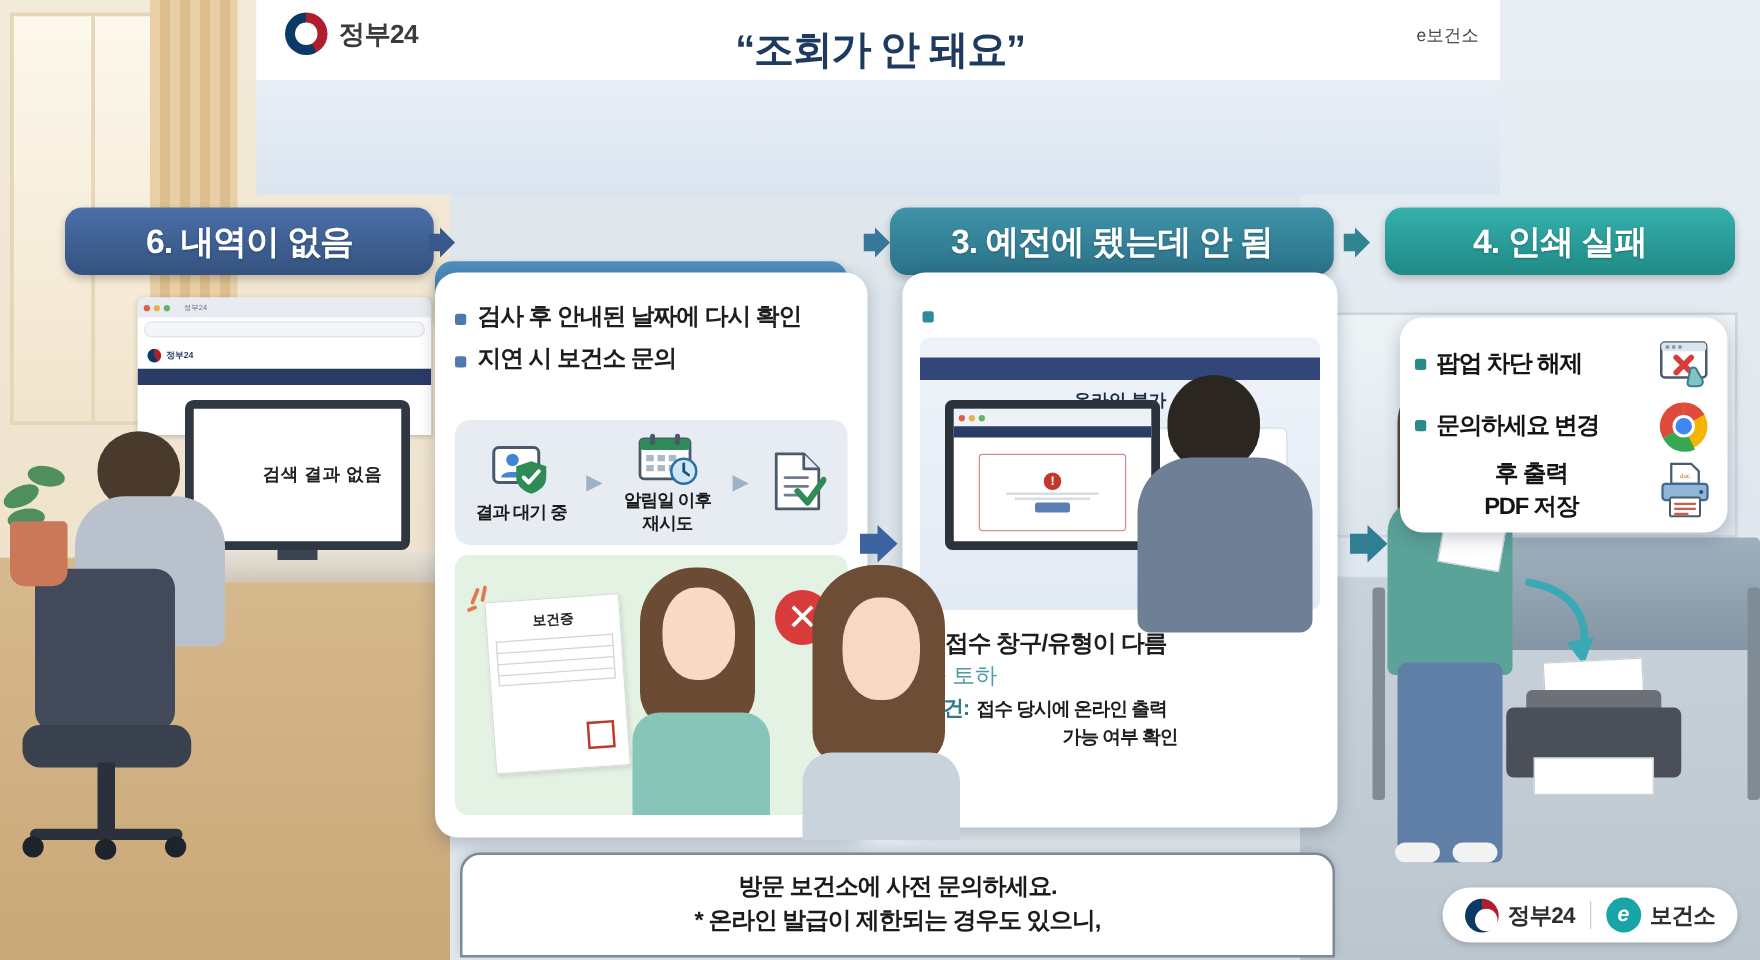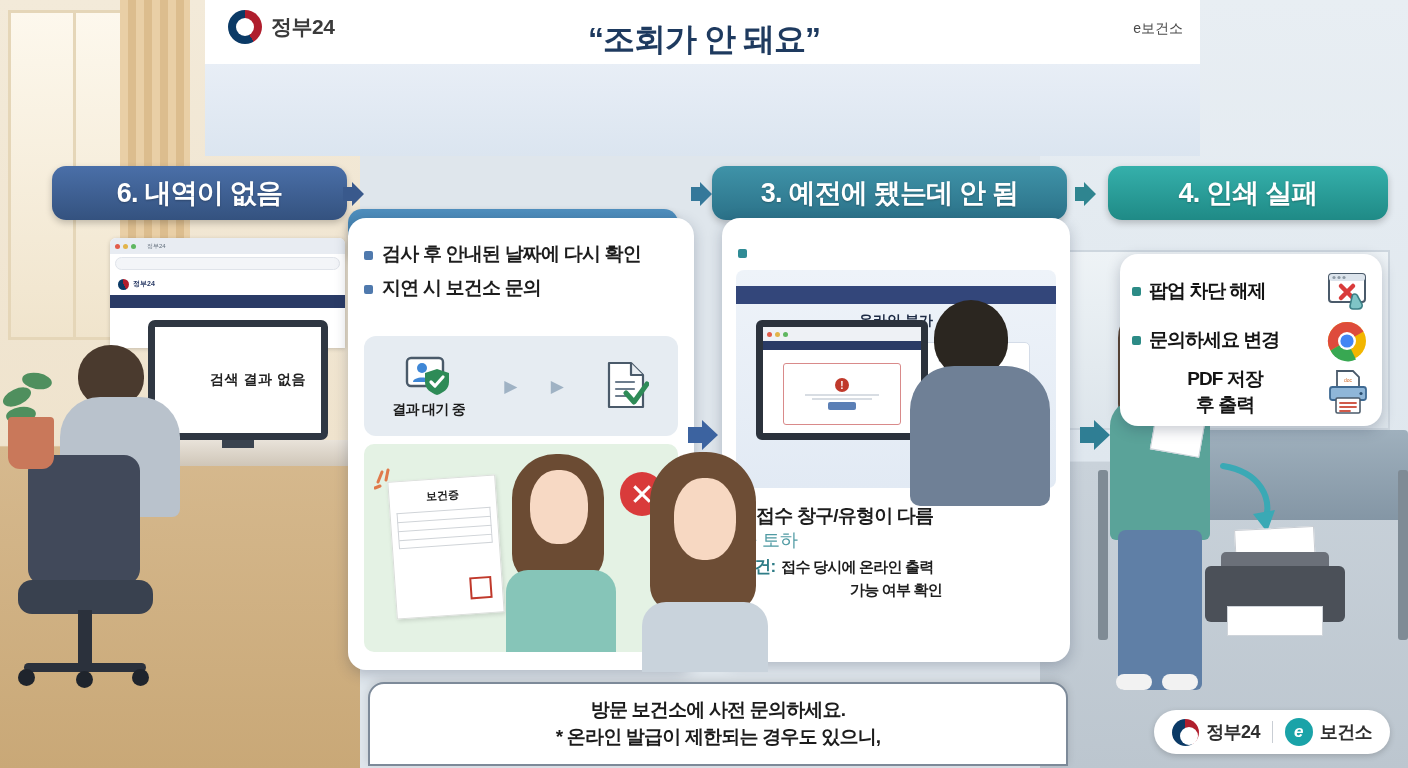--- a/index.html
+++ b/index.html
@@ -475,20 +475,39 @@
         <circle cx="19" cy="15" r="5" fill="#3f87d6"></circle>
         <path d="M10 29 c0-6 18-6 18 0 z" fill="#3f87d6"></path>
         <path d="M34 16 l12 4 v9 c0 7-6 11-12 13 c-6-2-12-6-12-13 v-9 z" fill="#2e8b57"></path>
         <path d="M28 29 l4 4 l8-9" stroke="#fff" stroke-width="3.2" fill="none" stroke-linecap="round" stroke-linejoin="round"></path>
       </svg>
       <div class="ilabel">결과 대기 중</div>
     </div>
 
     <span class="tri">▶</span>
 
+    <div class="icon-cell">
+      <svg width="52" height="46" viewBox="0 0 52 46">
+        <rect x="4" y="7" width="40" height="32" rx="3" fill="#fff" stroke="#4a5a6a" stroke-width="2.2"></rect>
+        <rect x="4" y="7" width="40" height="9" rx="3" fill="#2e8b57"></rect>
+        <rect x="12" y="3" width="4" height="9" rx="2" fill="#4a5a6a"></rect>
+        <rect x="32" y="3" width="4" height="9" rx="2" fill="#4a5a6a"></rect>
+        <g fill="#aab8c6">
+          <rect x="9" y="20" width="6" height="5"></rect>
+            <rect x="18" y="20" width="6" height="5"></rect>
+            <rect x="27" y="20" width="6" height="5"></rect>
+          <rect x="9" y="28" width="6" height="5"></rect>
+            <rect x="18" y="28" width="6" height="5"></rect>
+            <rect x="27" y="28" width="6" height="5"></rect>
+        </g>
+        <circle cx="39" cy="33" r="10" fill="#cfe6f5" stroke="#2c6fa0" stroke-width="2"></circle>
+        <path d="M39 27 v6 l4 3" stroke="#1f4f73" stroke-width="2.2" fill="none" stroke-linecap="round"></path>
+      </svg>
+      <div class="ilabel">알림일 이후 재시도</div>
+    </div>
 
     <span class="tri">▶</span>
 
     <div class="icon-cell" style="width:58px;">
       <svg width="46" height="50" viewBox="0 0 46 50">
         <path d="M6 3 h22 l12 12 v32 h-34 z" fill="#fff" stroke="#4a5a6a" stroke-width="2.2" stroke-linejoin="round"></path>
         <path d="M28 3 v12 h12" fill="#e8edf2" stroke="#4a5a6a" stroke-width="2.2" stroke-linejoin="round"></path>
         <g stroke="#6d7d8d" stroke-width="2.2" stroke-linecap="round">
           <path d="M13 22 h18"></path>
             <path d="M13 29 h18"></path>
@@ -610,22 +629,22 @@
           <path d="M21 2 A19 19 0 0 1 37.5 11.5 L21 21 Z" fill="#de4b3c"></path>
           <path d="M4.5 30.5 A19 19 0 0 0 30 39.5 L21 21 Z" fill="#38a852"></path>
           <circle cx="21" cy="21" r="9" fill="#fff"></circle>
           <circle cx="21" cy="21" r="6.6" fill="#4285f4"></circle>
         </svg>
       </span>
     </div>
 
     <div class="p4-row" style="margin-top:6px">
       <span style="flex:1;text-align:center;">
+        <span class="lbl" style="display:block">후 출력</span>
         <span class="lbl" style="display:block">PDF 저장</span>
-        <span class="lbl" style="display:block">후 출력</span>
       </span>
       <span class="mini-icon" style="height:46px">
         <svg width="44" height="46" viewBox="0 0 44 46">
           <path d="M11 2 h16 l6 6 v10 h-22 z" fill="#fff" stroke="#4a5a6a" stroke-width="1.8"></path>
           <text x="18" y="13" font-size="5" fill="#d06a2a" font-family="sans-serif">doc</text>
           <rect x="4" y="18" width="36" height="13" rx="2.5" fill="#8fb6d8" stroke="#3f6a93" stroke-width="1.8"></rect>
           <circle cx="35" cy="24.5" r="1.6" fill="#2b4f70"></circle>
           <rect x="10" y="29" width="24" height="15" rx="1.5" fill="#fff" stroke="#4a5a6a" stroke-width="1.6"></rect>
           <g stroke="#d05a4a" stroke-width="1.8" stroke-linecap="round">
             <path d="M14 34 h16"></path>

